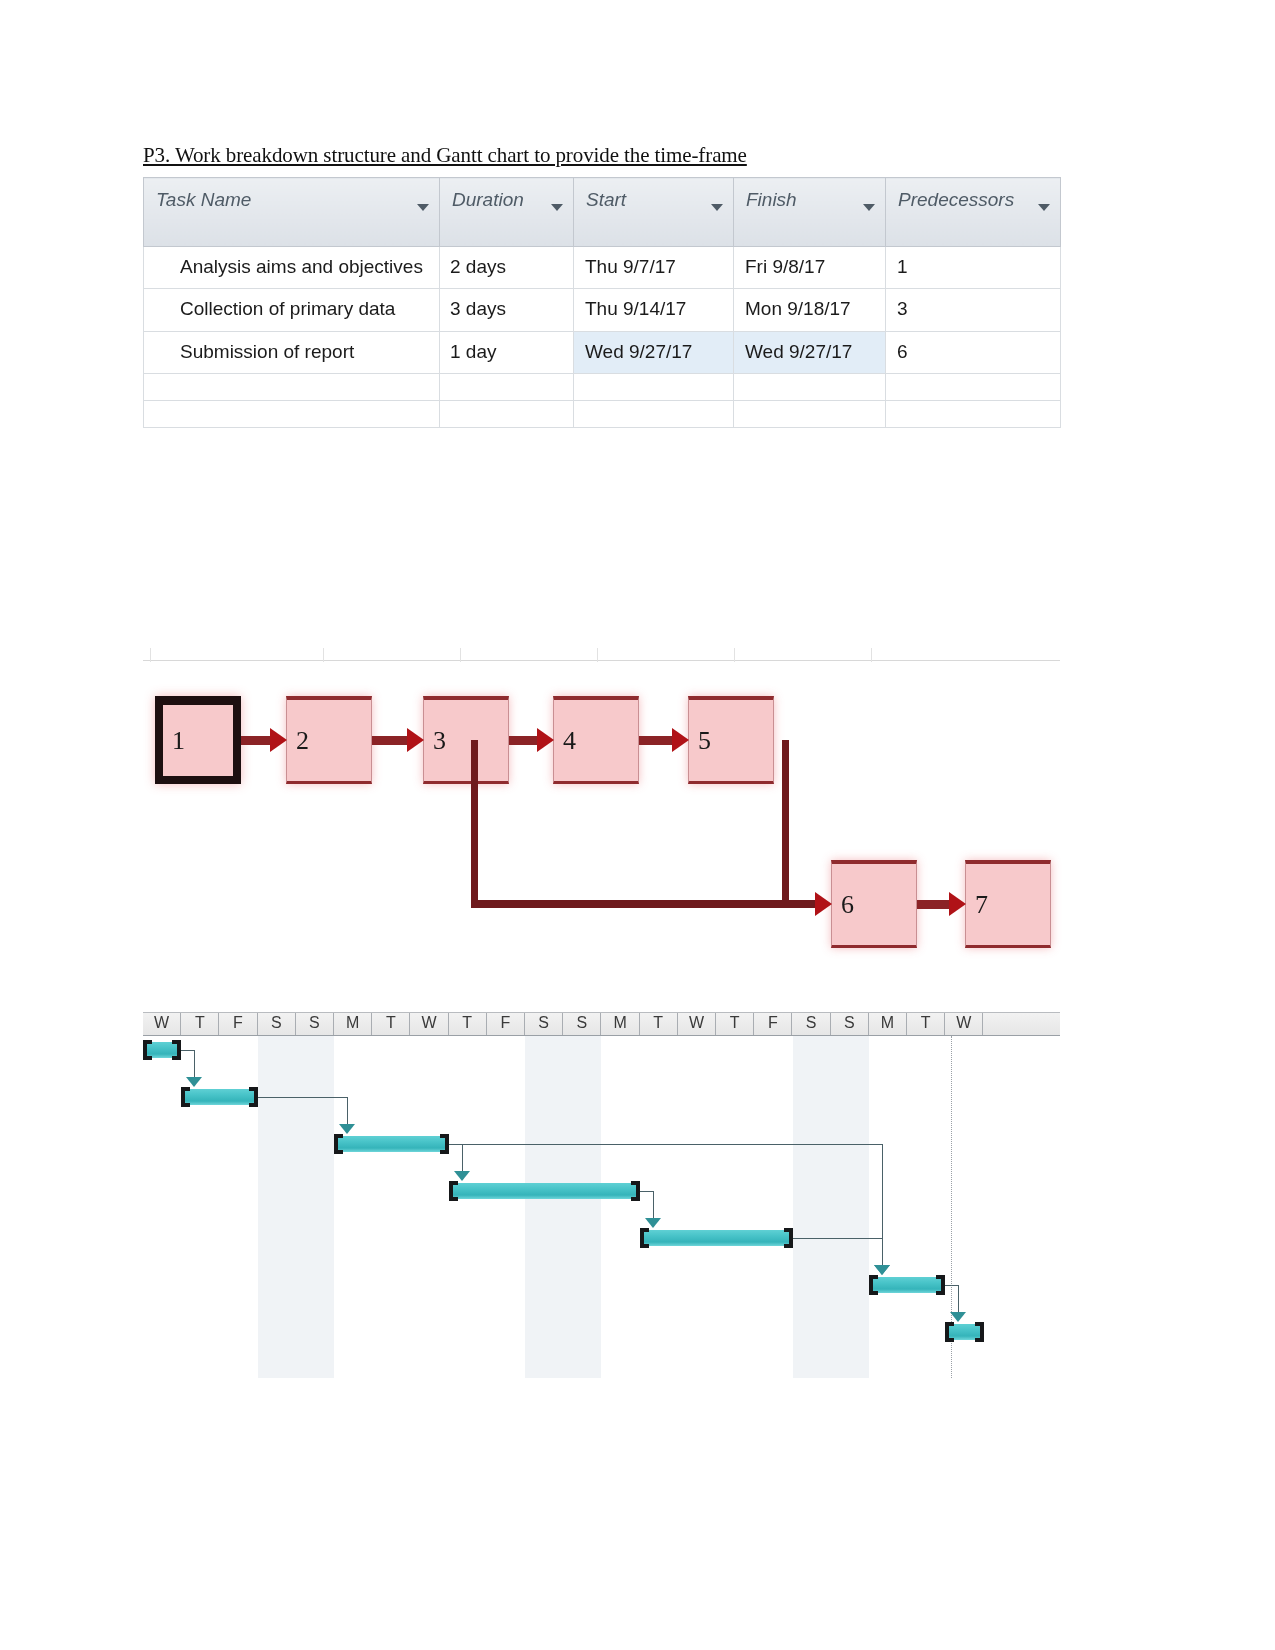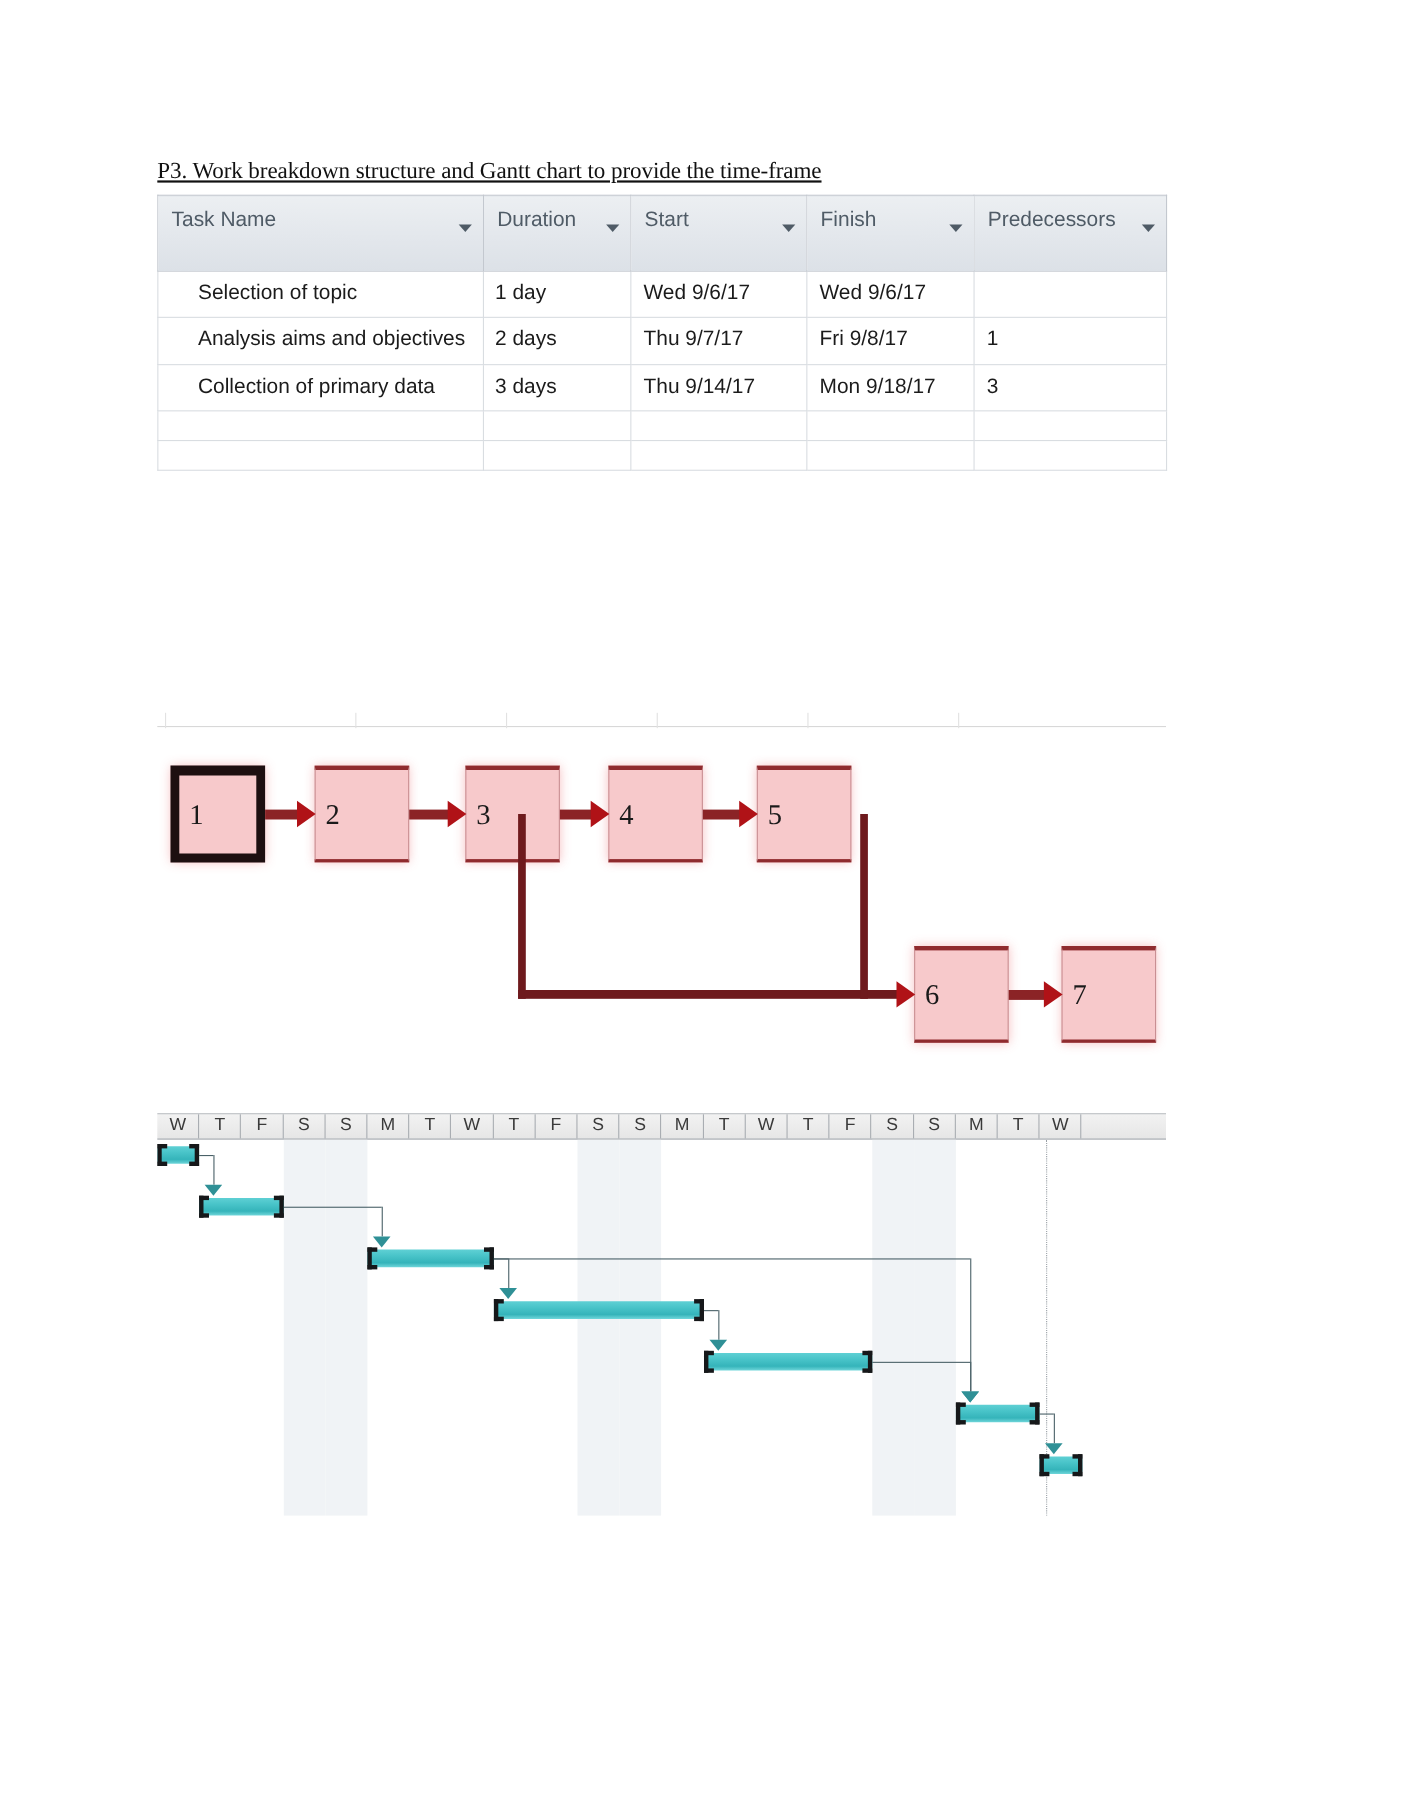--- a/index.html
+++ b/index.html
@@ -52,21 +52,21 @@
     height: 58px;
     vertical-align: top;
     padding: 10px 8px 0 12px;
     font-size: 19px;
     font-weight: normal;
     color: #4f5b66;
     text-align: left;
     position: relative;
   }
   #task-table thead th:first-child { border-left: 1px solid #c3c8cf; }
-  .hdr-wrap { display: flex; align-items: center; justify-content: space-between; }
+  .hdr-wrap { display: flex; align-items: center; justify-content: space-between; font-style: italic; }
   .hdr-label { white-space: nowrap; }
   .filter-arrow {
     width: 0; height: 0;
     border-left: 6px solid transparent;
     border-right: 6px solid transparent;
     border-top: 7px solid #4f5b66;
     margin-top: 16px;
     margin-right: 2px;
     flex: 0 0 auto;
   }
@@ -282,39 +282,39 @@
       <th>
         <div class="hdr-wrap">
           <span class="hdr-label">Predecessors</span>
           <span class="filter-arrow"></span>
         </div>
       </th>
     </tr>
   </thead>
   <tbody id="task-table-body">
       <tr>
-        <td class="cell-name">Selection of topic</td>
-        <td class="cell-duration">1 day</td>
-        <td class="cell-start">Wed 9/6/17</td>
-        <td class="cell-finish">Wed 9/6/17</td>
-        <td class="cell-pred"></td>
-      </tr>
-      <tr>
         <td class="cell-name">Analysis aims and objectives</td>
         <td class="cell-duration">2 days</td>
         <td class="cell-start">Thu 9/7/17</td>
         <td class="cell-finish">Fri 9/8/17</td>
         <td class="cell-pred">1</td>
       </tr>
       <tr>
         <td class="cell-name">Collection of primary data</td>
         <td class="cell-duration">3 days</td>
         <td class="cell-start">Thu 9/14/17</td>
         <td class="cell-finish">Mon 9/18/17</td>
         <td class="cell-pred">3</td>
+      </tr>
+      <tr class="row-selected">
+        <td class="cell-name">Submission of report</td>
+        <td class="cell-duration">1 day</td>
+        <td class="cell-start">Wed 9/27/17</td>
+        <td class="cell-finish">Wed 9/27/17</td>
+        <td class="cell-pred">6</td>
       </tr>
       <tr class="row-blank">
         <td class="cell-name"></td>
         <td></td>
         <td></td>
         <td></td>
         <td></td>
       </tr>
       <tr class="row-blank">
         <td class="cell-name"></td>

